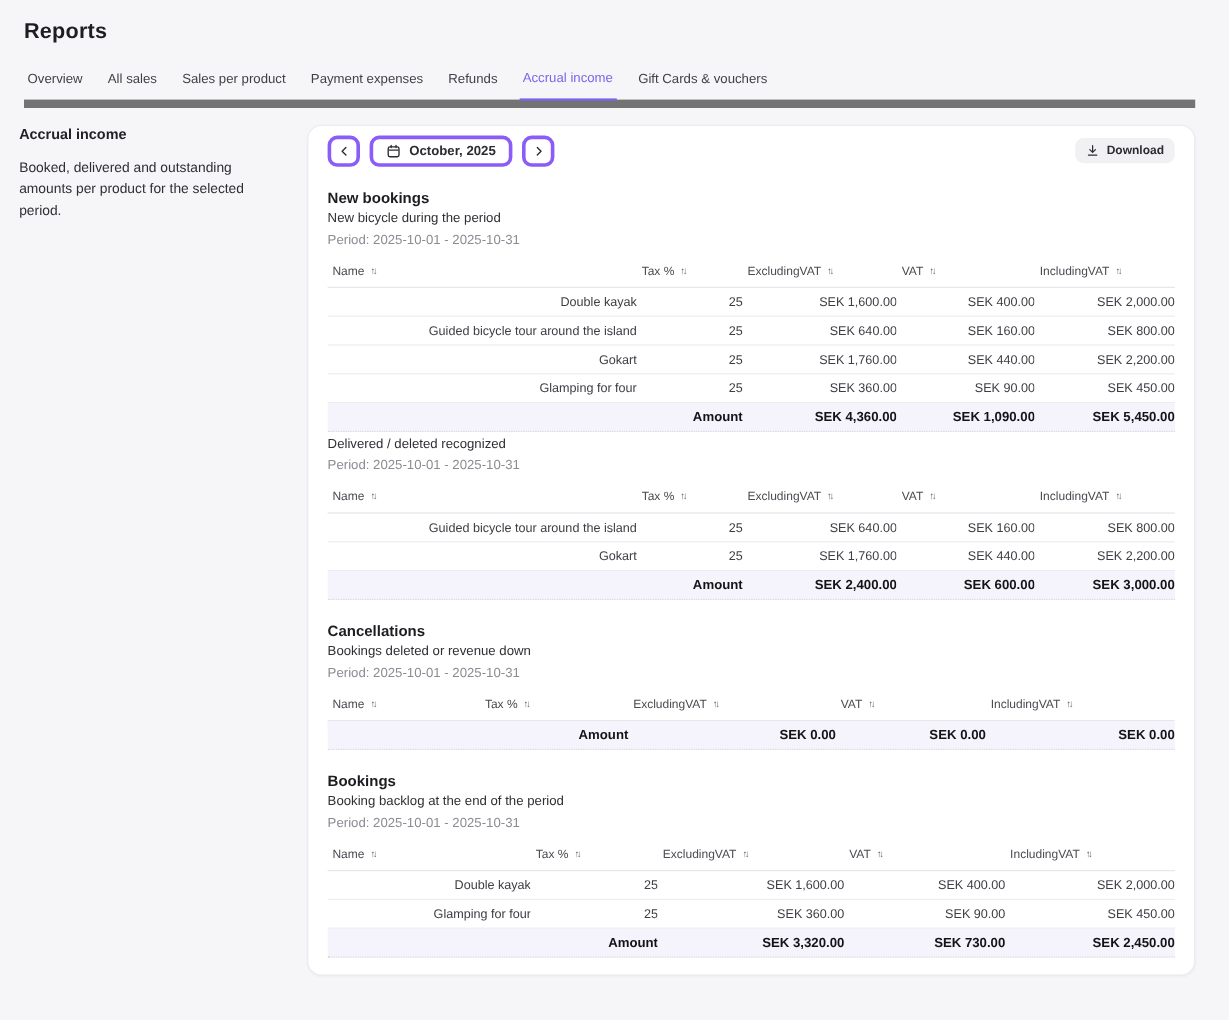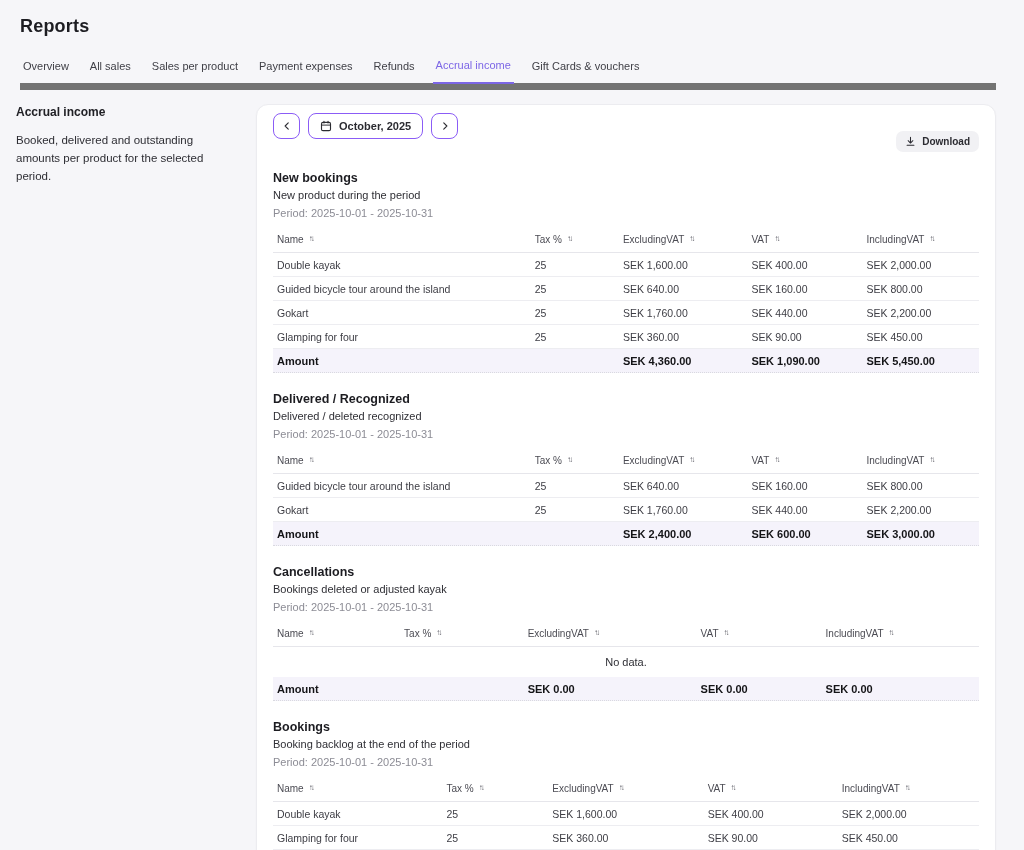--- a/index.html
+++ b/index.html
@@ -24,45 +24,45 @@
   .sidebar h2 { font-size:12px; font-weight:700; margin:0 0 13px 0; color:#212126; }
   .sidebar p { font-size:11.5px; line-height:1.55; color:#2e2e34; margin:0; }
 
   .card {
     width:740px; flex:none; background:#ffffff; border:1px solid #ececf0; border-radius:12px;
     margin-top:14px; padding:8px 16px 14px 16px; box-shadow:0 1px 2px rgba(16,16,20,.04);
   }
   .toolbar { display:flex; justify-content:space-between; align-items:flex-start; }
   .nav-group { display:flex; gap:8px; }
   .btn {
-    display:inline-flex; align-items:center; gap:7px; background:#fff; border:1px solid #8b5cf6;
+    display:inline-flex; align-items:center; gap:7px; background:#fff; border:3px solid #8b5cf6;
     border-radius:8px; height:26px; padding:0 11px; font-family:inherit; font-size:11px;
     font-weight:600; color:#2b2b31; cursor:pointer;
   }
   .iconbtn { width:27px; padding:0; justify-content:center; }
   .download-btn {
     display:inline-flex; align-items:center; gap:6px; background:#f1f1f4; border:none; border-radius:7px;
-    height:21px; padding:0 9px; margin-top:18px; font-family:inherit; font-size:10px; font-weight:600;
+    height:21px; padding:0 9px; margin-top:2px; font-family:inherit; font-size:10px; font-weight:600;
     color:#2b2b31; cursor:pointer;
   }
 
   section .s-title { font-size:12.5px; font-weight:700; color:#1c1c21; margin:19px 0 0 0; }
   .s-sub   { font-size:11px;  color:#2f2f35; margin-top:4px; }
   .s-period{ font-size:11px;  color:#8c8c95; margin-top:6px; }
 
   .tbl { margin-top:8px; }
   .trow { display:grid; grid-template-columns:var(--cols); align-items:center; }
   .cols-a { --cols: 36.5% 12.5% 18.2% 16.3% 16.5%; }
   .cols-b { --cols: 18% 17.5% 24.5% 17.7% 22.3%; }
   .cols-c { --cols: 24% 15% 22% 19% 20%; }
   .thead { height:26px; border-bottom:1px solid #e6e6eb; }
   .hcell { display:flex; align-items:flex-start; gap:5px; padding-left:4px; font-size:10px; color:#4b4b53; cursor:pointer; }
   .sort  { font-size:8px; letter-spacing:-2px; color:#5a5a63; padding-right:2px; }
   .drow  { height:24px; border-bottom:1px solid #ededf1; }
-  .dcell { padding-left:4px; font-size:10.5px; color:#3d3d44; white-space:nowrap; overflow:hidden; }
+  .dcell { padding-left:4px; font-size:10.5px; color:#3d3d44; white-space:nowrap; overflow:hidden;text-align:right; }
   .amount-row { height:24px; background:var(--amountBg); border-bottom:1px dotted #d9d9e0; }
   .amount-row .dcell { font-size:11px; font-weight:700; color:#141417; }
   .amount-label { grid-column:1 / span 2; }
   .nodata { height:30px; display:flex; align-items:center; justify-content:center; font-size:11px; color:#2f2f35; }
   svg { display:block; }
 </style>
 </head>
 <body style="--accent: #7c66e6; --amountBg: #f5f3fb;">
 
 <header class="page-header">
@@ -118,21 +118,21 @@
               <path d="M8 2 V10 M4.6 6.8 L8 10.2 L11.4 6.8" fill="none" stroke="#2b2b31" stroke-width="1.5" stroke-linecap="round" stroke-linejoin="round"></path>
               <path d="M3 13.6 H13" stroke="#2b2b31" stroke-width="1.5" stroke-linecap="round"></path>
             </svg>
         </span>
         <span>Download</span>
       </button>
     </div>
     <div id="sections">
         <section>
           <div class="s-title">New bookings</div>
-          <div class="s-sub">New product during the period</div>
+          <div class="s-sub">New bicycle during the period</div>
           <div class="s-period">Period: 2025-10-01 - 2025-10-31</div>
           <div class="tbl cols-a">
             <div class="trow thead">
               <div class="hcell">
                 <span>Name</span>
                 <span class="sort">↑↓</span>
               </div>
               <div class="hcell">
                 <span>Tax %</span>
                 <span class="sort">↑↓</span>
@@ -180,21 +180,20 @@
             </div>
             <div class="trow amount-row">
               <div class="dcell amount-label">Amount</div>
               <div class="dcell">SEK 4,360.00</div>
               <div class="dcell">SEK 1,090.00</div>
               <div class="dcell">SEK 5,450.00</div>
             </div>
           </div>
         </section>
         <section>
-          <div class="s-title">Delivered / Recognized</div>
           <div class="s-sub">Delivered / deleted recognized</div>
           <div class="s-period">Period: 2025-10-01 - 2025-10-31</div>
           <div class="tbl cols-a">
             <div class="trow thead">
               <div class="hcell">
                 <span>Name</span>
                 <span class="sort">↑↓</span>
               </div>
               <div class="hcell">
                 <span>Tax %</span>
@@ -230,21 +229,21 @@
             <div class="trow amount-row">
               <div class="dcell amount-label">Amount</div>
               <div class="dcell">SEK 2,400.00</div>
               <div class="dcell">SEK 600.00</div>
               <div class="dcell">SEK 3,000.00</div>
             </div>
           </div>
         </section>
         <section>
           <div class="s-title">Cancellations</div>
-          <div class="s-sub">Bookings deleted or adjusted kayak</div>
+          <div class="s-sub">Bookings deleted or revenue down</div>
           <div class="s-period">Period: 2025-10-01 - 2025-10-31</div>
           <div class="tbl cols-b">
             <div class="trow thead">
               <div class="hcell">
                 <span>Name</span>
                 <span class="sort">↑↓</span>
               </div>
               <div class="hcell">
                 <span>Tax %</span>
                 <span class="sort">↑↓</span>
@@ -255,21 +254,20 @@
               </div>
               <div class="hcell">
                 <span>VAT</span>
                 <span class="sort">↑↓</span>
               </div>
               <div class="hcell">
                 <span>IncludingVAT</span>
                 <span class="sort">↑↓</span>
               </div>
             </div>
-            <div class="nodata">No data.</div>
             <div class="trow amount-row">
               <div class="dcell amount-label">Amount</div>
               <div class="dcell">SEK 0.00</div>
               <div class="dcell">SEK 0.00</div>
               <div class="dcell">SEK 0.00</div>
             </div>
           </div>
         </section>
         <section>
           <div class="s-title">Bookings</div>

